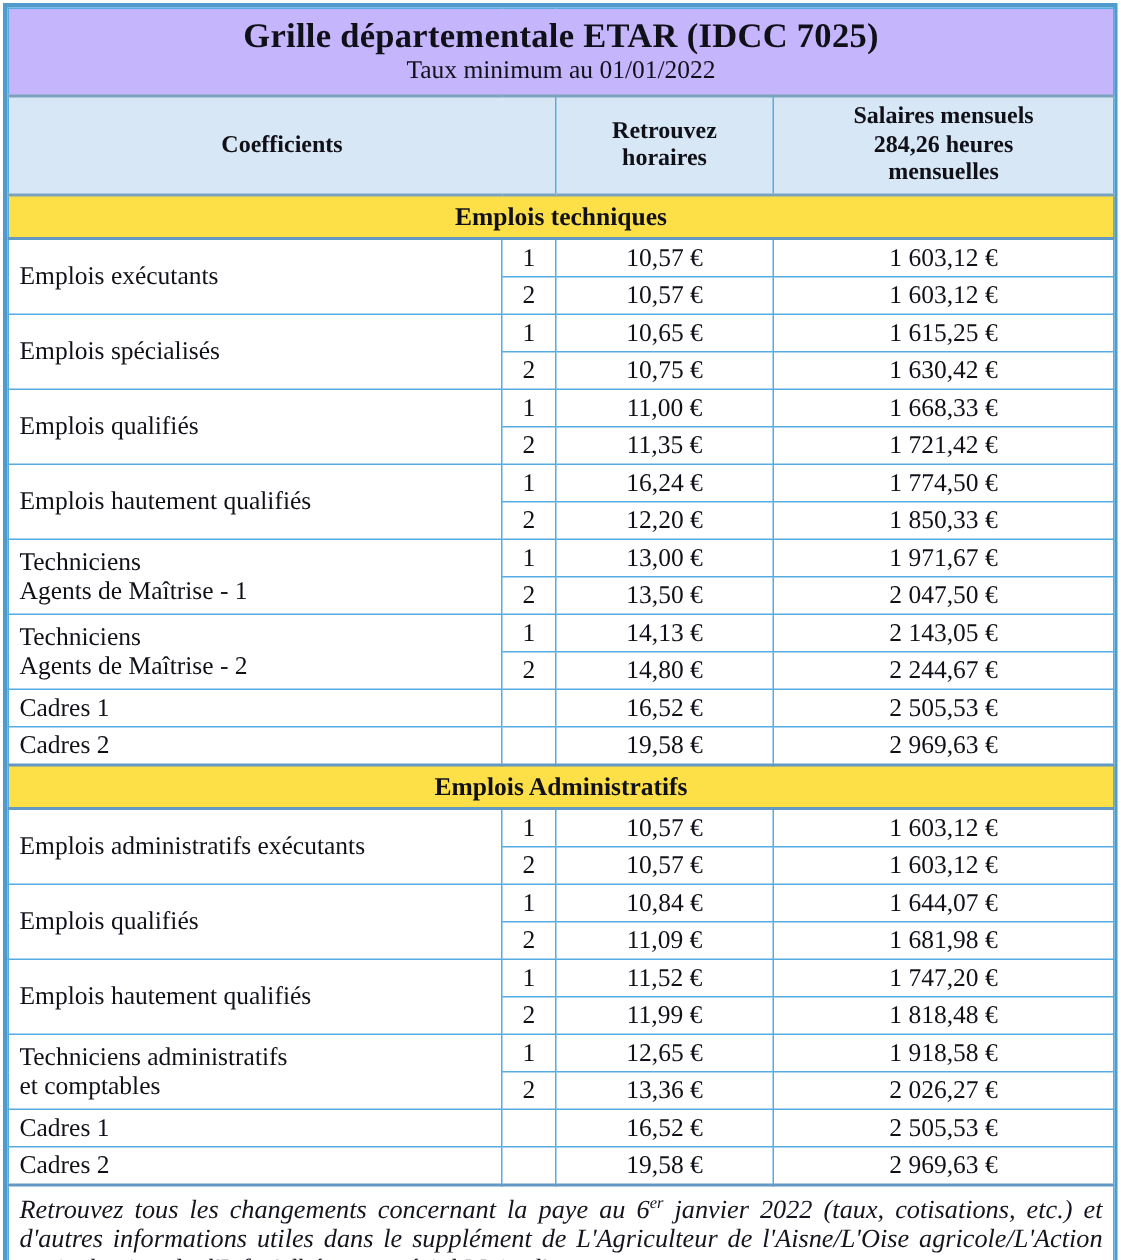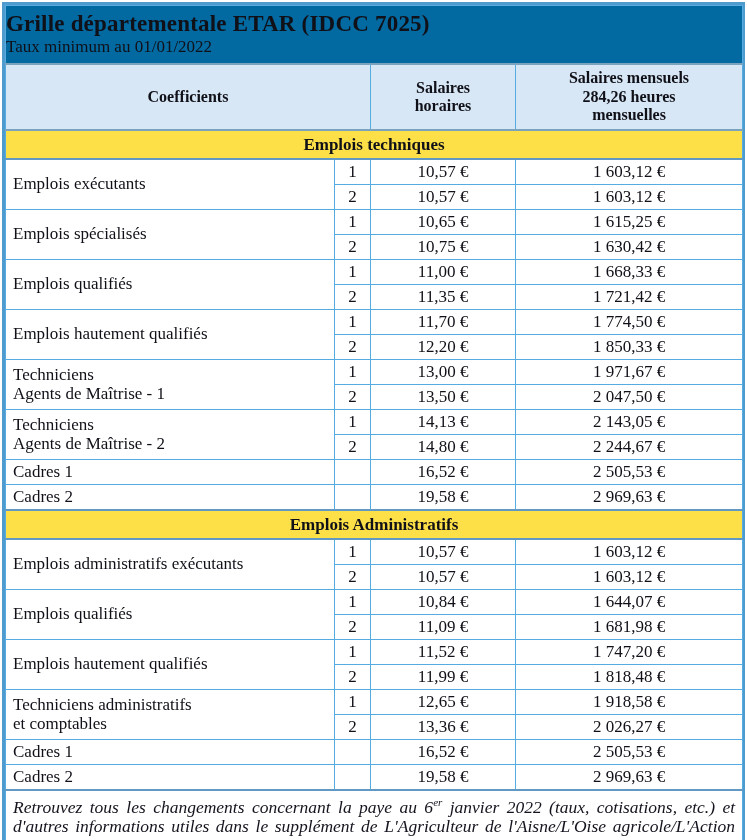--- a/index.html
+++ b/index.html
@@ -19,22 +19,22 @@
   table.grid {
     border-collapse: collapse;
     width: 737px;
     table-layout: fixed;
     color: #101018;
   }
   table.grid td { border: 1px solid #55ace2; }
 
   
   .title-cell {
-    background: #0369a1;
-    text-align: left;
+    background: #c4b5fd;
+    text-align: center;
     height: 52px;
     padding: 2px 0 3px 0;
     border-bottom: 2px solid #7ba3be !important;
   }
   .doc-title {
     font-size: 23px;
     font-weight: bold;
     letter-spacing: 0.2px;
   }
   .doc-subtitle { font-size: 17px; }
@@ -110,21 +110,21 @@
     <tbody>
       <tr>
         <td colspan="4" class="title-cell">
           <div class="doc-title">Grille départementale ETAR (IDCC 7025)</div>
           <div class="doc-subtitle">Taux minimum au 01/01/2022</div>
         </td>
       </tr>
       <tr>
         <td colspan="2" class="header-cell">Coefficients</td>
         <td class="header-cell">
-          <div>Salaires</div>
+          <div>Retrouvez</div>
           <div>horaires</div>
         </td>
         <td class="header-cell">
           <div>Salaires mensuels</div>
           <div>284,26 heures</div>
           <div>mensuelles</div>
         </td>
       </tr>
     </tbody>
     <tbody id="grid-body">
@@ -168,21 +168,21 @@
         <tr>
           <td class="num-cell">2</td>
           <td class="val-cell">11,35 €</td>
           <td class="val-cell">1 721,42 €</td>
         </tr>
         <tr>
           <td rowspan="2" class="label-cell">
             <div>Emplois hautement qualifiés</div>
           </td>
           <td class="num-cell">1</td>
-          <td class="val-cell">11,70 €</td>
+          <td class="val-cell">16,24 €</td>
           <td class="val-cell">1 774,50 €</td>
         </tr>
         <tr>
           <td class="num-cell">2</td>
           <td class="val-cell">12,20 €</td>
           <td class="val-cell">1 850,33 €</td>
         </tr>
         <tr>
           <td rowspan="2" class="label-cell">
             <div>Techniciens</div>

